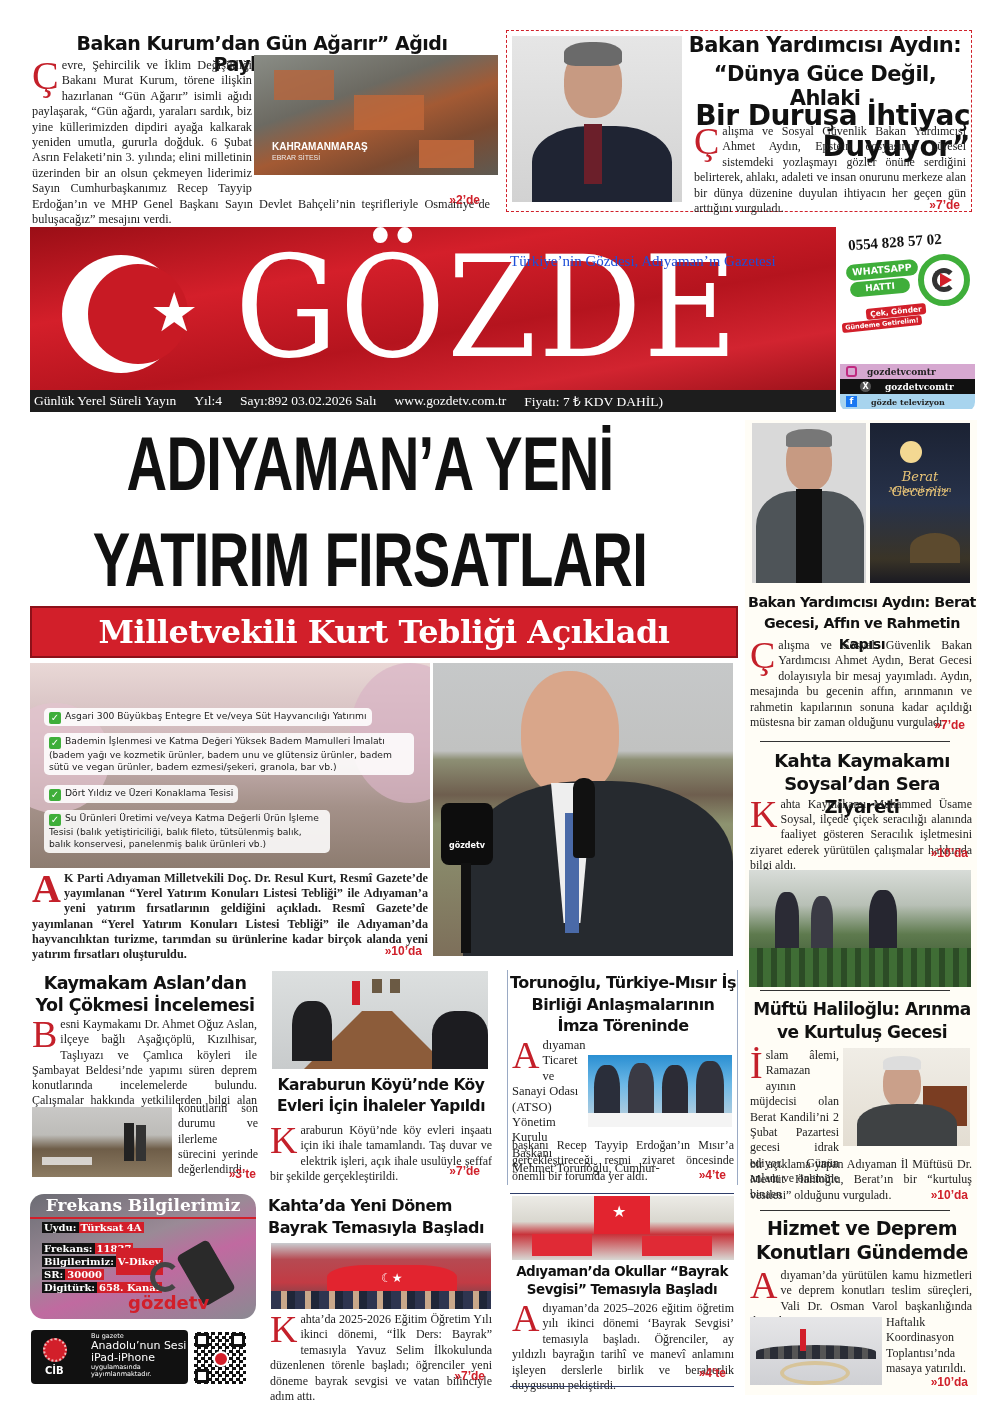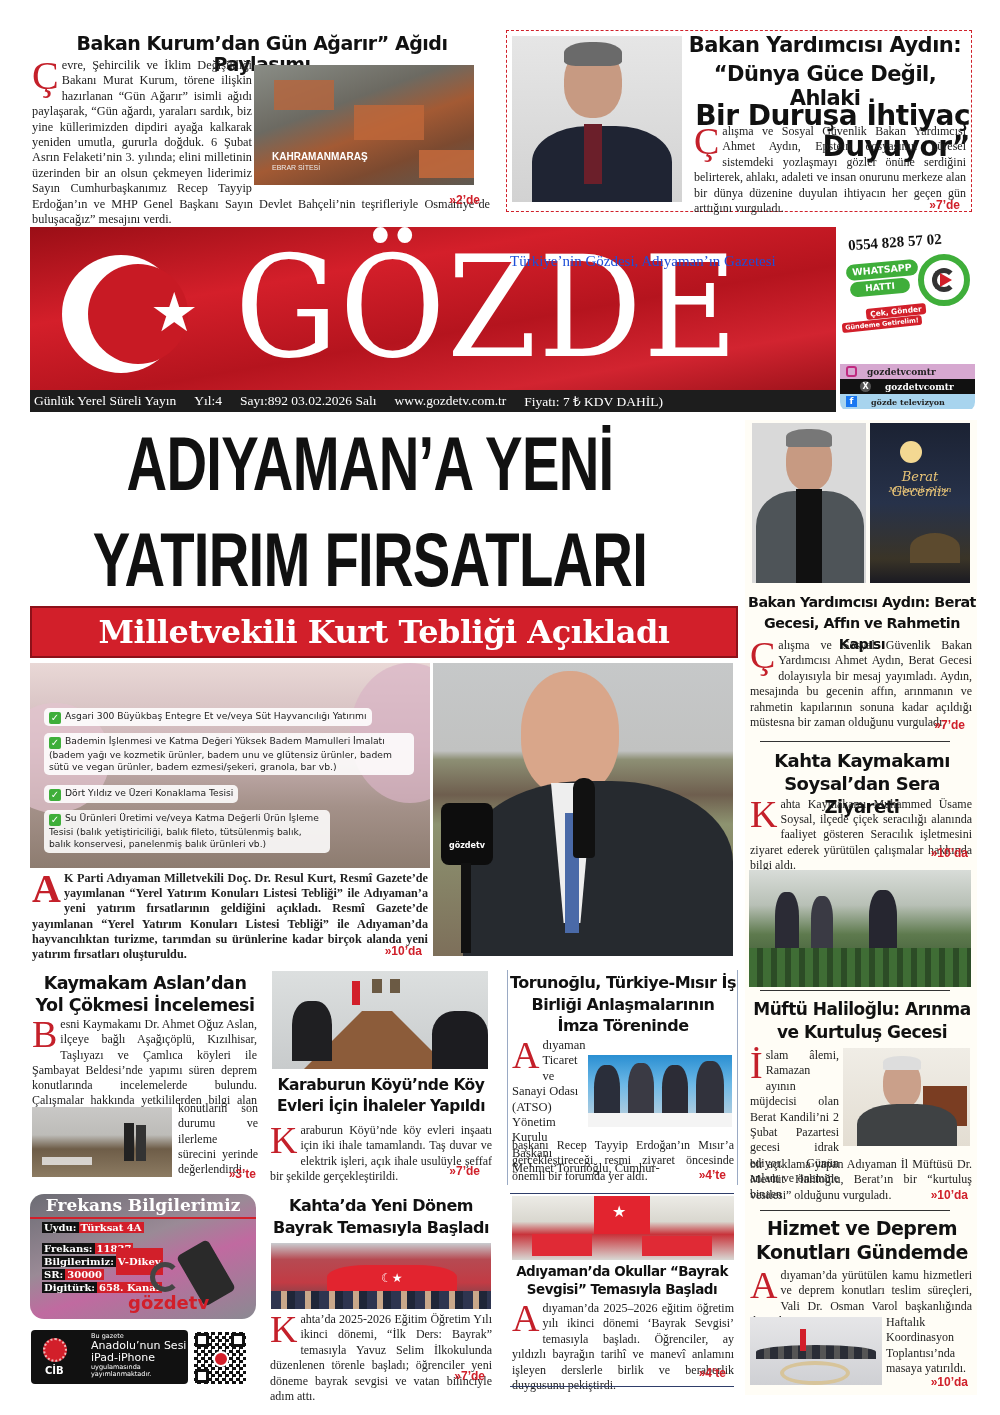--- a/index.html
+++ b/index.html
@@ -22,21 +22,21 @@
 .crescent-cut{left:88px;top:264px;width:100px;height:100px;border-radius:50%;background:#c81a24}
 .big{font-family:"Liberation Sans",sans-serif;font-weight:bold;font-size:76px;line-height:80px;color:#111;text-align:center;transform:scaleX(0.74);transform-origin:center;letter-spacing:-1px}
 .sub{left:30px;top:606px;width:708px;height:52px;background:#d21f2a;border:2px solid #8d1119;color:#fff;font-family:"DejaVu Serif",serif;font-weight:bold;font-size:32px;line-height:48px;text-align:center;letter-spacing:-0.5px}
 .list-item{background:rgba(255,255,255,.88);border-radius:5px;font-family:"DejaVu Sans",sans-serif;font-size:9.2px;color:#222;padding:2px 5px;margin-bottom:7px;line-height:1.32;display:inline-block}
 .chk{display:inline-block;width:12px;height:12px;background:#3fae3a;color:#fff;font-size:10px;line-height:12px;text-align:center;border-radius:2px;margin-right:4px;vertical-align:-2px}
 </style>
 </head>
 <body>
 
 <div class="abs hd" style="left:32px;top:33px;width:460px;font-size:19px;text-align:center">Bakan Kurum’dan Gün Ağarır” Ağıdı Paylaşımı</div>
-<div class="ph" style="left:254px;top:65px;width:220px;height:120px;background:linear-gradient(160deg,#8a8d86 0%,#6c6a62 35%,#a35a34 55%,#7c4a30 75%,#5e5a52 100%)">
+<div class="ph" style="left:254px;top:55px;width:244px;height:120px;background:linear-gradient(160deg,#8a8d86 0%,#6c6a62 35%,#a35a34 55%,#7c4a30 75%,#5e5a52 100%)">
   <div class="abs" style="left:20px;top:15px;width:60px;height:30px;background:#b8653c;opacity:.8"></div>
   <div class="abs" style="left:100px;top:40px;width:70px;height:35px;background:#c0683a;opacity:.8"></div>
   <div class="abs" style="left:165px;top:85px;width:55px;height:28px;background:#c56a3c;opacity:.85"></div>
   <div class="abs" style="left:18px;top:86px;color:#fff;font:bold 10px 'Liberation Sans',sans-serif">KAHRAMANMARAŞ</div>
   <div class="abs" style="left:18px;top:99px;color:#eee;font:7px 'Liberation Sans',sans-serif">EBRAR SİTESİ</div>
 </div>
 <div class="abs body" style="left:32px;top:58px;width:458px;font-size:12.3px;line-height:15.4px">
   <div style="float:right;width:238px;height:124px"></div>
   <span class="drop" style="font-size:40px;line-height:32px">Ç</span><span>evre, Şehircilik ve İklim Değişikliği Bakanı Murat Kurum, törene ilişkin hazırlanan “Gün Ağarır” isimli ağıdı paylaşarak, “Gün ağardı, yaraları sardık, biz yine küllerimizden dipdiri ayağa kalkarak yeniden umutla, gururla doğduk. 6 Şubat Asrın Felaketi’nin 3. yılında; elini milletinin üzerinden bir an olsun çekmeyen liderimiz Sayın Cumhurbaşkanımız Recep Tayyip Erdoğan’ın ve MHP Genel Başkanı Sayın Devlet Bahçeli’nin teşrifleriyle Osmaniye’de buluşacağız” mesajını verdi.</span>
 </div>
@@ -224,21 +224,21 @@
   <span class="drop">A</span>
     <span style="display:block;width:80px;float:none"></span>
 </div>
 <div class="abs body" style="left:512px;top:1038px;width:224px;font-size:12.5px;line-height:15.4px;text-align:left">
   <div style="float:right;width:148px;height:92px;margin-top:16px"></div>
   <span class="drop" style="visibility:hidden">A</span><span>dıyaman Ticaret ve Sanayi Odası (ATSO) Yönetim Kurulu Başkanı Mehmet Torunoğlu, Cumhur-</span>
 </div>
 <div class="abs body" style="left:512px;top:1138px;width:222px;font-size:12px;line-height:15.4px">başkanı Recep Tayyip Erdoğan’ın Mısır’a gerçekleştireceği resmi ziyaret öncesinde önemli bir forumda yer aldı.</div>
 <div class="abs ref" style="left:690px;top:1168px;width:36px">»4’te</div>
 
-<div class="abs hd" style="left:268px;top:1195px;width:226px;font-size:16px;text-align:center;line-height:22px">Kahta’da Yeni Dönem Bayrak Temasıyla Başladı</div>
+<div class="abs hd" style="left:268px;top:1195px;width:226px;font-size:16px;line-height:22px">Kahta’da Yeni Dönem Bayrak Temasıyla Başladı</div>
 <div class="ph" style="left:271px;top:1243px;width:220px;height:66px;background:linear-gradient(180deg,#c9ccd0 0%,#b64a52 25%,#c23b44 60%,#4e4b52 100%)">
   <div class="abs" style="left:56px;top:22px;width:130px;height:40px;background:#e2242f;border-radius:30% 30% 0 0"></div>
   <div class="abs" style="left:110px;top:28px;color:#fff;font-size:12px">☾★</div>
   <div class="abs" style="left:0;top:48px;width:220px;height:18px;background:repeating-linear-gradient(90deg,#2e3550 0 10px,#c9a88a 10px 16px,#1f2638 16px 24px)"></div>
 </div>
 <div class="abs body" style="left:270px;top:1312px;width:222px;font-size:12px;line-height:15.4px">
   <span class="drop">K</span><span>ahta’da 2025-2026 Eğitim Öğretim Yılı ikinci dönemi, “İlk Ders: Bayrak” temasıyla Yavuz Selim İlkokulunda düzenlenen törenle başladı; öğrenciler yeni döneme bayrak sevgisi ve vatan bilinciyle adım attı.</span>
 </div>
 <div class="abs ref" style="left:445px;top:1369px;width:40px">»7’de</div>
 

